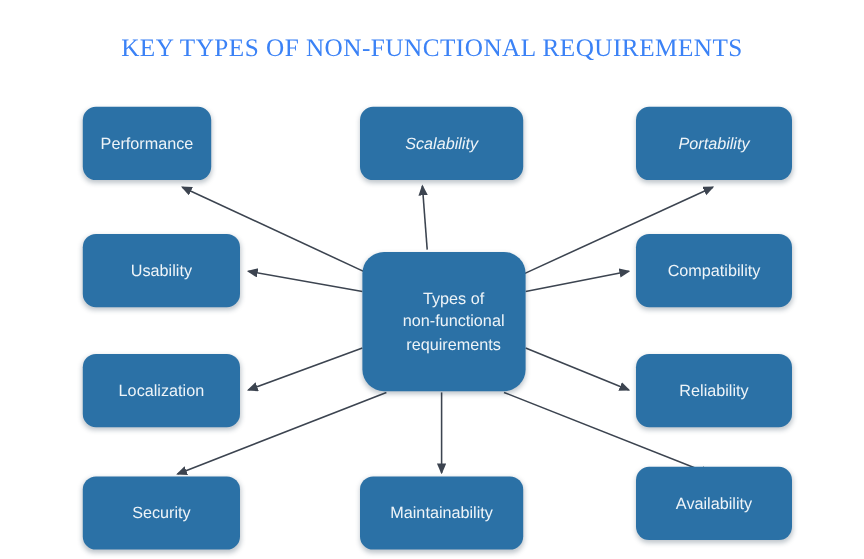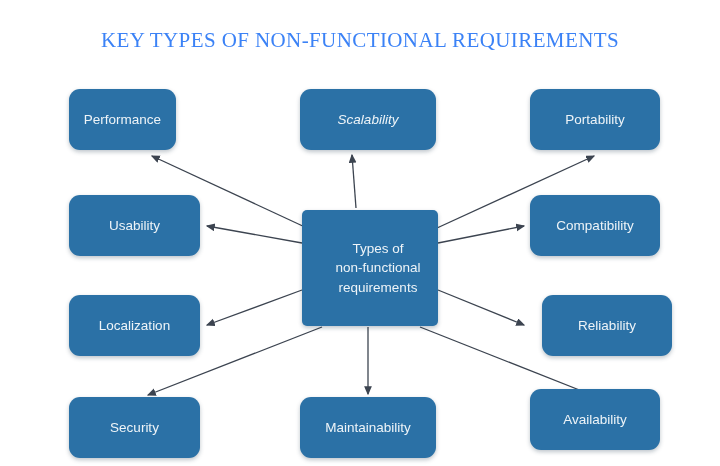--- a/index.html
+++ b/index.html
@@ -44,21 +44,21 @@
     align-items: center;
     justify-content: center;
     text-align: center;
     font-size: 13.5px;
     line-height: 1.3;
     box-shadow: 0 2px 4px rgba(20,45,70,0.28);
     z-index: 2;
     padding: 2px 6px;
   }
   .node.center {
-    border-radius: 5px;
+    border-radius: 18px;
     font-size: 13.5px;
     line-height: 1.42;
     padding-left: 22px;
   }
   .node-label {
     display: block;
     pointer-events: none;
   }
 </style>
 </head>
@@ -93,37 +93,37 @@
   </div>
 
   <div class="node" style="left:69px; top:89px; width:107px; height:61px;">
     <span class="node-label">Performance</span>
   </div>
 
   <div class="node" style="left:300px; top:89px; width:136px; height:61px;font-style:italic;">
     <span class="node-label">Scalability</span>
   </div>
 
-  <div class="node" style="left:530px; top:89px; width:130px; height:61px;">
+  <div class="node" style="left:530px; top:89px; width:130px; height:61px;font-style:italic;">
     <span class="node-label">Portability</span>
   </div>
 
   <div class="node" style="left:69px; top:195px; width:131px; height:61px;text-align:center;">
     <span class="node-label">Usability</span>
   </div>
 
   <div class="node" style="left:69px; top:295px; width:131px; height:61px;">
     <span class="node-label">Localization</span>
   </div>
 
   <div class="node" style="left:530px; top:195px; width:130px; height:61px;">
     <span class="node-label">Compatibility</span>
   </div>
 
-  <div class="node" style="left:530px; top:295px; width:130px; height:61px;margin-left:12px;">
+  <div class="node" style="left:530px; top:295px; width:130px; height:61px;">
     <span class="node-label">Reliability</span>
   </div>
 
   <div class="node" style="left:300px; top:397px; width:136px; height:61px;">
     <span class="node-label">Maintainability</span>
   </div>
 
   <div class="node" style="left:69px; top:397px; width:131px; height:61px;">
     <span class="node-label">Security</span>
   </div>

